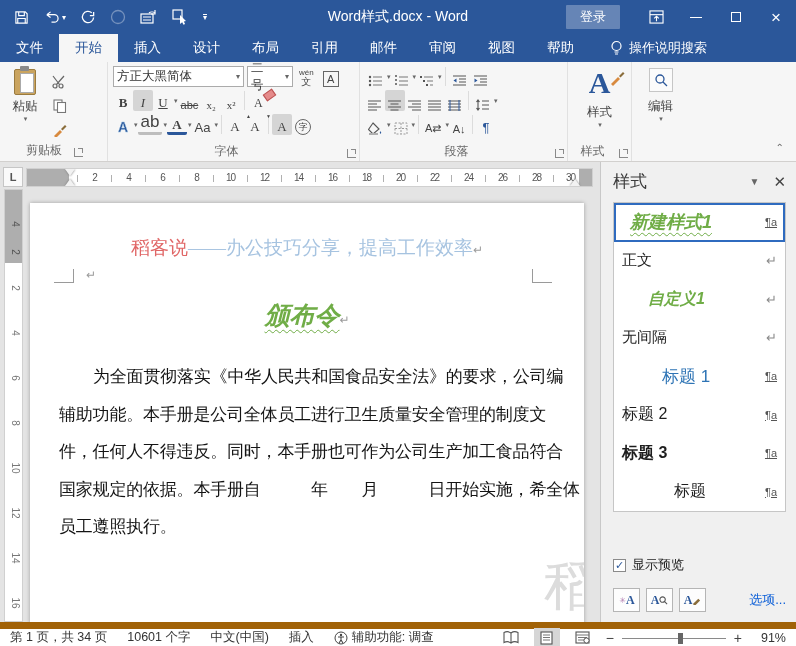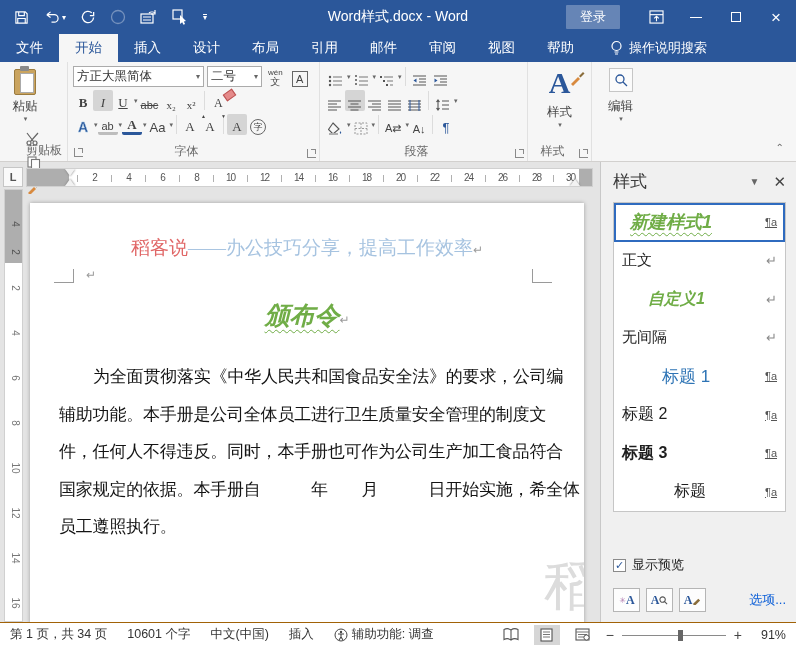--- a/index.html
+++ b/index.html
@@ -32,49 +32,49 @@
   .rgroup { position:relative; border-right:1px solid #e1e1e1; padding:4px 5px 17px 5px; }
   .glabel { position:absolute; bottom:1px; left:0; right:14px; text-align:center; font-size:12px; color:#696969; }
   .launcher { position:absolute; right:3px; bottom:3px; width:9px; height:9px; border-left:1px solid #8a8a8a; border-bottom:1px solid #8a8a8a; }
   .launcher::after { content:""; position:absolute; right:0; top:0; width:4px; height:4px; border-right:1px solid #8a8a8a; border-top:1px solid #8a8a8a; }
   .rbtn { display:inline-flex; align-items:flex-end; justify-content:center; min-width:20px; height:21px; padding:0 3px; border-radius:2px; color:#444; font-size:13px; }
   .rbtn.active { background:#d5d5d5; }
   .mini-caret { font-size:7px; color:#666; margin-left:1px; }
   .vsep { width:1px; background:#dcdcdc; margin:1px 3px; align-self:stretch; }
 
   
-  .g-clip { width:68px; display:flex;flex-direction:column; }
+  .g-clip { width:108px; display:flex; }
   .paste { display:flex; flex-direction:column; align-items:center; margin-right:4px; width:40px; }
   .clipicon { position:relative; width:22px; height:26px; margin-top:3px; }
   .clipboard-back { position:absolute; inset:0; background:#caa45f; border:1px solid #9a7b3f; border-radius:2px; }
   .clipboard-clip { position:absolute; top:-3px; left:6px; width:9px; height:5px; background:#8a8a8a; border-radius:1px; }
   .clipboard-page { position:absolute; left:6px; top:4px; width:14px; height:20px; background:#fff; border:1px solid #aaa; }
   .paste-label { font-size:12.5px; color:#444; margin-top:3px; }
   .clipcol { display:flex; flex-direction:column; gap:3px; margin-top:2px; }
 
   
   .g-font { width:252px; }
   .fontrow { display:flex; align-items:center; gap:3px; }
   .combo { background:#fff; border:1px solid #ababab; height:21px; display:flex; align-items:center; font-size:12.5px; color:#333; padding:0 3px; }
   .combo .car { margin-left:auto; font-size:8px; color:#666; padding-left:4px; }
   .combo.name { width:131px; }
-  .combo.size { width:55px;gap:12px; }
+  .combo.size { width:46px;gap:12px; }
   .phon { display:flex; flex-direction:column; line-height:1; align-items:center; font-size:8px; color:#444; }
   .phon b { font-size:10px; font-weight:normal; }
   .boxA { width:16px; height:16px; border:1px solid #666; font-size:11px; display:flex; align-items:center; justify-content:center; color:#444; }
   .fr2, .fr3 { margin-top:3px; display:flex; align-items:center; }
   .bld { font-weight:bold; font-family:"Liberation Serif", serif; }
   .itl { font-style:italic; font-family:"Liberation Serif", serif; }
   .unl { text-decoration:underline; font-family:"Liberation Serif", serif; }
   .stk { text-decoration:line-through; font-size:11px; }
   .subsup { font-size:11px; font-family:"Liberation Serif", serif; }
   .eraser { position:relative; font-size:12px; font-family:"Liberation Serif", serif; }
   .eraser::after { content:""; position:absolute; right:-7px; top:1px; width:9px; height:6px; background:#e58a8a; border:1px solid #b55; transform:rotate(-35deg); }
   .a-effects { color:#2b579a; font-weight:bold; font-size:14px; -webkit-text-stroke:.4px #9cc3e5; }
-  .a-highlight { font-size:11px; border-bottom:3px solid #bdbdbd; }
+  .a-highlight { font-size:17px; border-bottom:3px solid #bdbdbd; }
   .a-color { font-weight:bold; font-size:13px; border-bottom:3px solid #2b579a; line-height:1.05; font-family:"Liberation Serif", serif; }
   .a-grow, .a-shrink { font-size:13px; font-family:"Liberation Serif", serif; position:relative; }
   .a-grow::after { content:"▲"; font-size:5px; position:absolute; top:0; right:-6px; color:#444; }
   .a-shrink::after { content:"▼"; font-size:5px; position:absolute; top:0; right:-6px; color:#444; }
   .a-shad { font-size:13px; font-family:"Liberation Serif", serif; }
   .encl { width:16px; height:16px; border:1px solid #666; border-radius:50%; font-size:9px; display:flex; align-items:center; justify-content:center; color:#444; }
 
   
   .g-par { width:208px; }
   .prow { display:flex; align-items:center; }
@@ -149,21 +149,21 @@
   .sp-fill { flex:1; }
   .sp-check { display:flex; align-items:center; gap:6px; margin-top:8px; font-size:13px; color:#222; }
   .cbox { width:13px; height:13px; border:1px solid #8a8a8a; background:#fff; display:flex; align-items:center; justify-content:center; font-size:11px; color:#2b579a; line-height:1; }
   .sp-bottom { display:flex; align-items:center; margin:14px 0 4px 0; gap:6px; }
   .spbtn { width:27px; height:24px; border:1px solid #b5b5b5; background:#fdfdfd; display:flex; align-items:center; justify-content:center; font-size:12px; font-family:"Liberation Serif", serif; }
   .spbtn .a1 { color:#2b579a; font-weight:bold; }
   .spbtn .mini { font-size:8px; color:#b07ab0; margin-left:1px; }
   .options { margin-left:auto; color:#0b5ed7; font-size:13px; }
 
   
-  .statusbar { height:24px; background:#fff; border-top:1px solid #a16207; display:flex; align-items:center; padding:8px 10px; font-size:12.5px; color:#333; }
+  .statusbar { height:24px; background:#fff; border-top:7px solid #a16207; display:flex; align-items:center; padding:8px 10px; font-size:12.5px; color:#333; }
   .sb-seg { margin-right:20px; white-space:nowrap; }
   .sb-access { display:flex; align-items:center; gap:4px; white-space:nowrap; }
   .sb-right { margin-left:auto; display:flex; align-items:center; gap:10px; }
   .viewbtn { width:26px; height:20px; display:flex; align-items:center; justify-content:center; }
   .viewbtn.active { background:#d6d6d6; }
   .zoomctl { display:flex; align-items:center; gap:8px; }
   .zoomtrack { position:relative; width:104px; height:12px; }
   .zoomtrack::before { content:""; position:absolute; left:0; right:0; top:6px; border-top:1px solid #8a8a8a; }
   .zoomthumb { position:absolute; left:56px; top:1px; width:5px; height:11px; background:#666; }
   .zoompct { width:34px; text-align:right; font-size:12.5px; }

